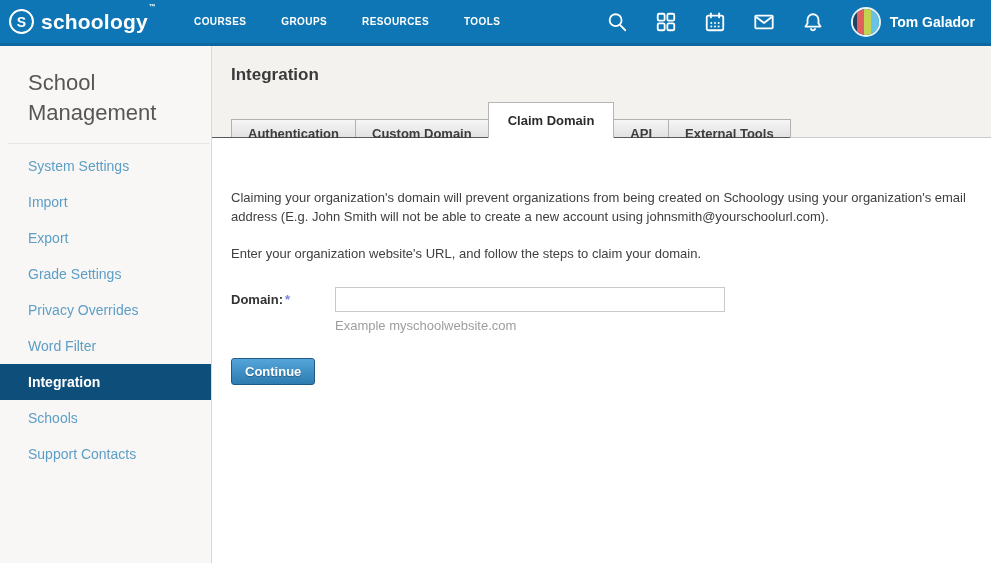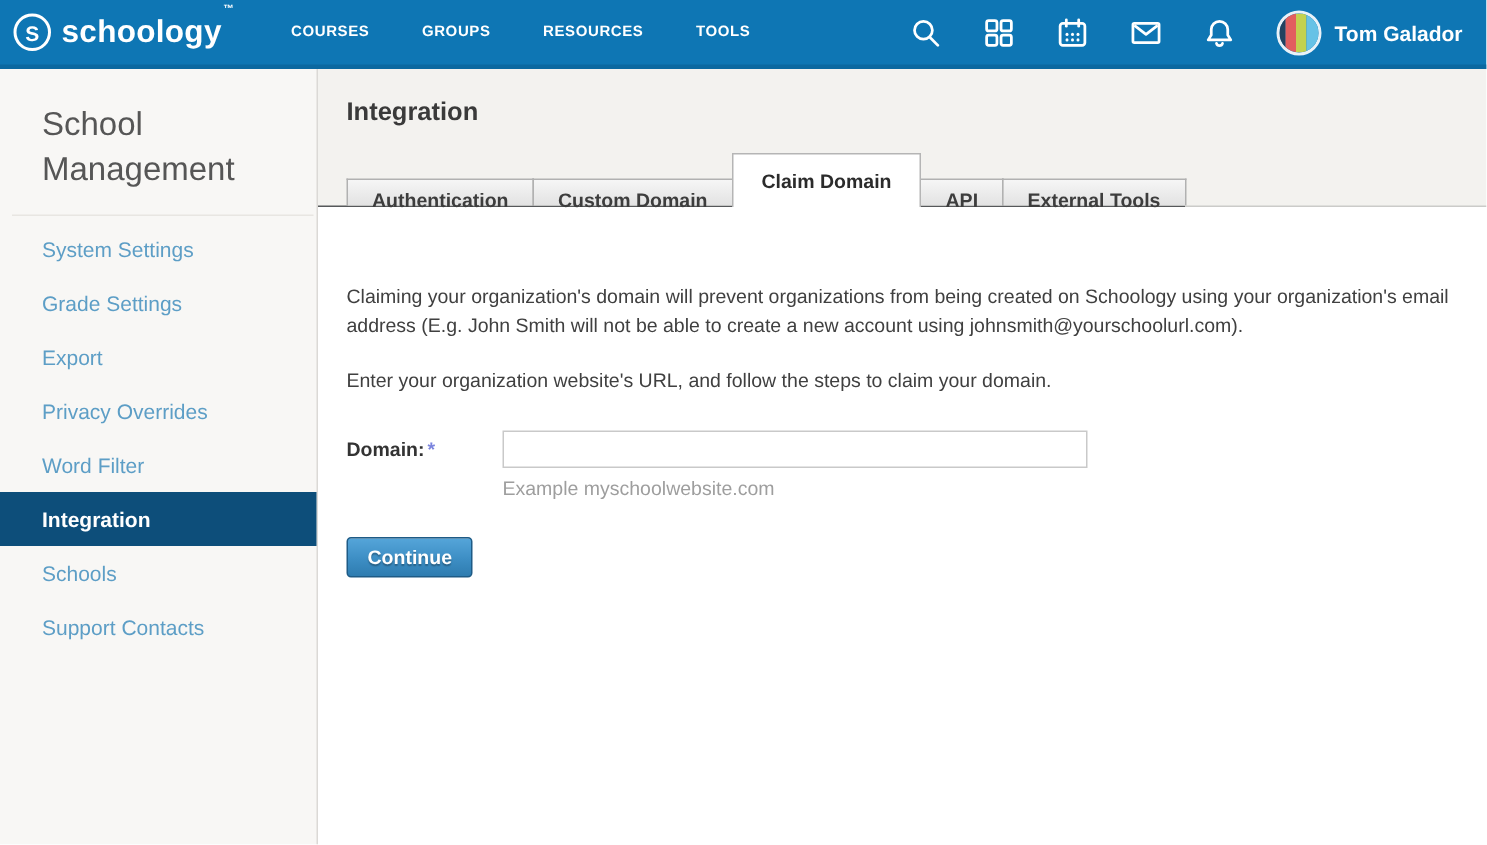--- a/index.html
+++ b/index.html
@@ -117,22 +117,23 @@
     </div>
   </div>
 
   <div class="shell">
 
     <div class="sidebar">
       <div class="sidebar-title">School Management</div>
       <hr class="sidebar-divider">
       <nav>
         <span class="side-item">System Settings</span>
+        <span class="side-item">Import</span>
+        <span class="side-item">Export</span>
         <span class="side-item">Grade Settings</span>
-        <span class="side-item">Export</span>
         <span class="side-item">Privacy Overrides</span>
         <span class="side-item">Word Filter</span>
         <span class="side-item active">Integration</span>
         <span class="side-item">Schools</span>
         <span class="side-item">Support Contacts</span>
       </nav>
     </div>
 
     <div class="main">
       <div class="band">

